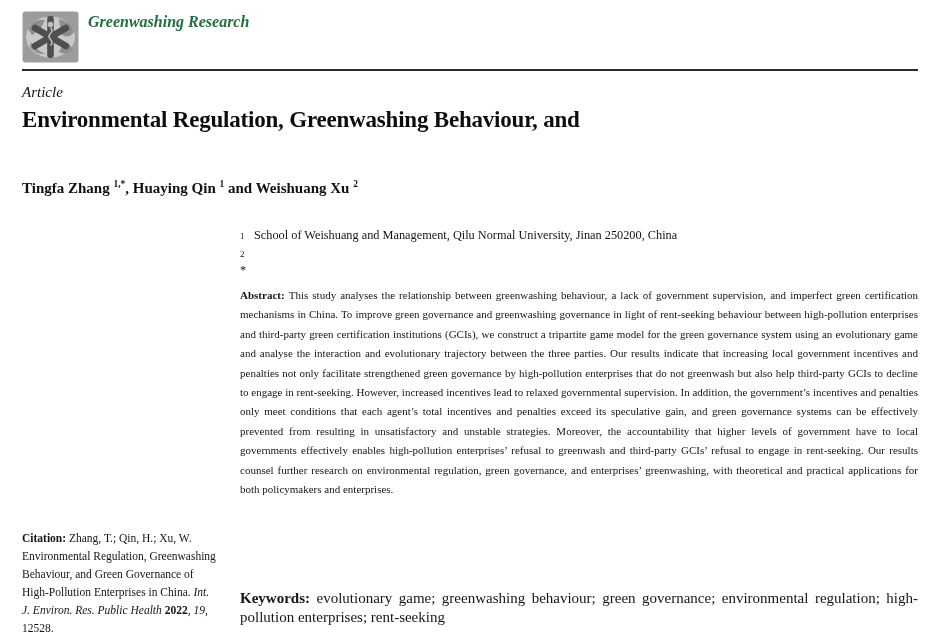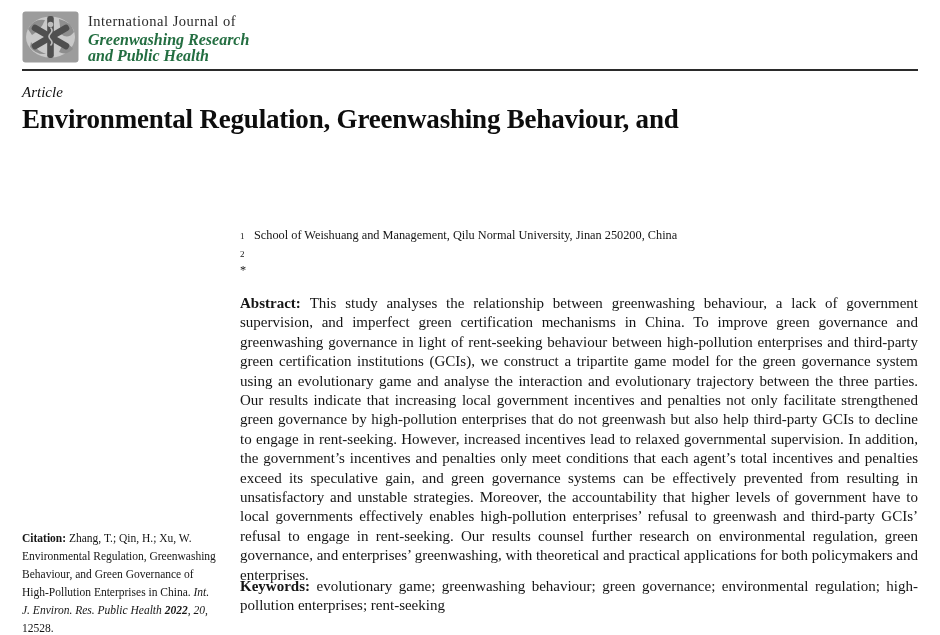--- a/index.html
+++ b/index.html
@@ -13,40 +13,40 @@
   .journal-logo{position:absolute;left:22px;top:11px;width:57px;height:52px;}
   .journal-name{position:absolute;left:88px;top:14px;line-height:15px;}
   .jn-top{font-size:14.5px;color:#2a2a2a;letter-spacing:.5px;margin-bottom:3px;}
   .jn-green{font-size:16px;font-weight:bold;font-style:italic;color:#236e41;line-height:15.5px;}
   .mdpi-logo{position:absolute;left:835px;top:16px;width:78px;height:40px;}
   .header-rule{position:absolute;left:22px;top:69px;width:896px;height:2px;background:#2b2b2b;}
 
   
   .article-type{position:absolute;left:22px;top:84px;font-size:15px;font-style:italic;color:#111;}
   .paper-title{position:absolute;left:22px;top:102px;width:900px;
-    font-size:27px;font-weight:bold;color:#0d0d0d;line-height:35px;letter-spacing:-0.2px;}
+    font-size:23px;font-weight:bold;color:#0d0d0d;line-height:35px;letter-spacing:-0.2px;}
   .authors{position:absolute;left:22px;top:179px;font-size:15px;font-weight:bold;color:#111;}
   .authors sup{font-size:9.5px;vertical-align:6px;font-weight:bold;}
 
   
   .affiliations{position:absolute;left:240px;top:227px;width:690px;font-size:12.3px;line-height:16.5px;color:#151515;}
   .aff-row{display:flex;}
   .aff-marker{width:14px;flex:0 0 14px;font-size:9px;padding-top:1px;}
   .aff-marker.ast{font-size:12.3px;padding-top:0;}
-  .abstract{position:absolute;left:240px;top:294px;width:678px;
-    font-size:15px;line-height:19.4px;text-align:justify;color:#151515;hyphens:auto;-webkit-hyphens:auto;}
+  .abstract{position:absolute;left:240px;top:286px;width:678px;
+    font-size:11px;line-height:19.4px;text-align:justify;color:#151515;hyphens:auto;-webkit-hyphens:auto;}
   .bold-label{font-weight:bold;text-align:center;}
-  .keywords{position:absolute;left:240px;top:577px;width:678px;
+  .keywords{position:absolute;left:240px;top:589px;width:678px;
     font-size:15px;line-height:19.4px;text-align:justify;color:#151515;hyphens:auto;-webkit-hyphens:auto;}
 
   
   .citation{position:absolute;left:22px;top:529px;width:196px;
     font-size:11.5px;line-height:18px;color:#151515;}
   .citation .ital{font-style:italic;}
-  .citation .bold{font-weight:bold;font-style:italic;}
+  .citation .bold{font-weight:bold;}
 </style>
 </head>
 <body>
 
 <div class="page">
 
   <div class="journal-logo">
     <svg width="57" height="52" viewBox="0 0 57 52" xmlns="http://www.w3.org/2000/svg">
       <rect x="0.5" y="0.5" width="56" height="51" rx="3" fill="#9c9c9c"></rect>
       <ellipse cx="28.5" cy="26" rx="24.5" ry="20.5" fill="#c9c9c9"></ellipse>
@@ -58,47 +58,46 @@
         <rect x="25.2" y="5" width="6.6" height="42" rx="2.4"></rect>
         <rect x="25.2" y="5" width="6.6" height="42" rx="2.4" transform="rotate(60 28.5 26)"></rect>
         <rect x="25.2" y="5" width="6.6" height="42" rx="2.4" transform="rotate(120 28.5 26)"></rect>
       </g>
       <circle cx="28.5" cy="13.5" r="2.8" fill="#bdbdbd"></circle>
       <path d="M28.5,16.5 q3,3 0,6 q-3,3 0,6 q3,3 0,6" stroke="#bdbdbd" stroke-width="1.6" fill="none"></path>
     </svg>
   </div>
 
   <div class="journal-name">
-    <div class="jn-top">International Journal of</div>
     <div class="jn-green">Greenwashing Research</div>
-    <div class="jn-green">and Public Health</div>
   </div>
 
 
   <div class="header-rule"></div>
 
   <div class="article-type">Article</div>
 
   <div class="paper-title">
     <div>Environmental Regulation, Greenwashing Behaviour, and</div>
   </div>
 
+  <div class="authors"><span>Tingfa Zhang </span><sup>1,*</sup><span>, Huaying Qin </span><sup>1</sup><span> and Weishuang Xu </span><sup>2</sup></div>
 
   <div class="affiliations">
     <div class="aff-row">
       <span class="aff-marker">1</span>
       <span>School of Weishuang and Management, Qilu Normal University, Jinan 250200, China</span>
     </div>
     <div class="aff-row">
       <span class="aff-marker">2</span>
     </div>
     <div class="aff-row">
       <span class="aff-marker ast">*</span>
     </div>
   </div>
 
   <div class="abstract"><span class="bold-label">Abstract: </span><span>This study analyses the relationship between greenwashing behaviour, a lack of government supervision, and imperfect green certification mechanisms in China. To improve green governance and greenwashing governance in light of rent-seeking behaviour between high-pollution enterprises and third-party green certification institutions (GCIs), we construct a tripartite game model for the green governance system using an evolutionary game and analyse the interaction and evolutionary trajectory between the three parties. Our results indicate that increasing local government incentives and penalties not only facilitate strengthened green governance by high-pollution enterprises that do not greenwash but also help third-party GCIs to decline to engage in rent-seeking. However, increased incentives lead to relaxed governmental supervision. In addition, the government’s incentives and penalties only meet conditions that each agent’s total incentives and penalties exceed its speculative gain, and green governance systems can be effectively prevented from resulting in unsatisfactory and unstable strategies. Moreover, the accountability that higher levels of government have to local governments effectively enables high-pollution enterprises’ refusal to greenwash and third-party GCIs’ refusal to engage in rent-seeking. Our results counsel further research on environmental regulation, green governance, and enterprises’ greenwashing, with theoretical and practical applications for both policymakers and enterprises.</span></div>
 
   <div class="keywords"><span class="bold-label">Keywords: </span><span>evolutionary game; greenwashing behaviour; green governance; environmental regulation; high-pollution enterprises; rent-seeking</span></div>
 
-  <div class="citation"><span class="bold-label">Citation: </span><span>Zhang, T.; Qin, H.; Xu, W. Environmental Regulation, Greenwashing Behaviour, and Green Governance of High-Pollution Enterprises in China. </span><span class="ital">Int. J. Environ. Res. Public Health </span><span class="bold">2022</span><span>, </span><span class="ital">20</span><span>, 12528.</span></div>
+  <div class="citation"><span class="bold-label">Citation: </span><span>Zhang, T.; Qin, H.; Xu, W. Environmental Regulation, Greenwashing Behaviour, and Green Governance of High-Pollution Enterprises in China. </span><span class="ital">Int. J. Environ. Res. Public Health </span><span class="bold">2022</span><span>, </span><span class="ital">19</span><span>, 12528.</span></div>
 
 </div>
 
 </body></html>

